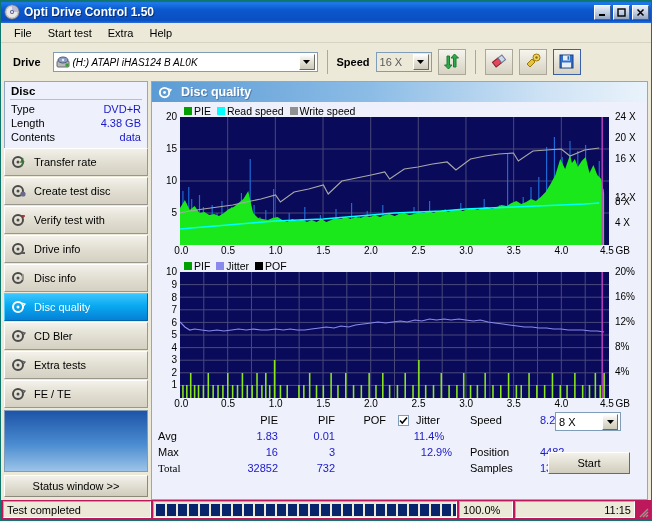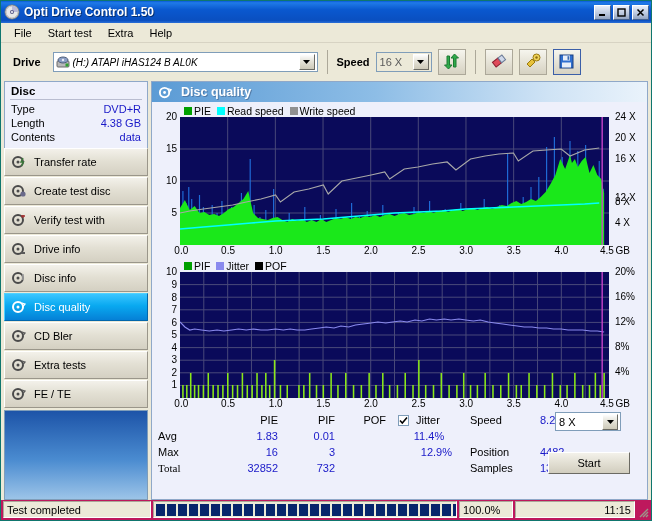--- a/index.html
+++ b/index.html
@@ -450,20 +450,21 @@
                 <circle cx="7" cy="8" r="1.5" fill="#4a4a4a"></circle>
                 <path d="M11 4 L14 5 L11.5 8" stroke="#5a5a5a" stroke-width="1.3" fill="none"></path>
               </svg>
           </span>
           <span class="nlabel">FE / TE</span>
         </div>
       </div>
 
       <div id="blue-filler"></div>
 
+      <div id="status-window-btn">Status window &gt;&gt;</div>
     </div>
 
     <div id="right">
 
       <div id="panel-header">
         <span class="navicon" style="width:15px;height:15px;">
           <svg width="15" height="15" viewBox="0 0 16 16">
               <circle cx="7" cy="8" r="5" fill="none" stroke="#ffffff" stroke-width="2"></circle>
               <circle cx="7" cy="8" r="1.5" fill="#ffffff"></circle>
               <path d="M11 4 L14 5 L11.5 8" stroke="#ffffff" stroke-width="1.3" fill="none"></path>

